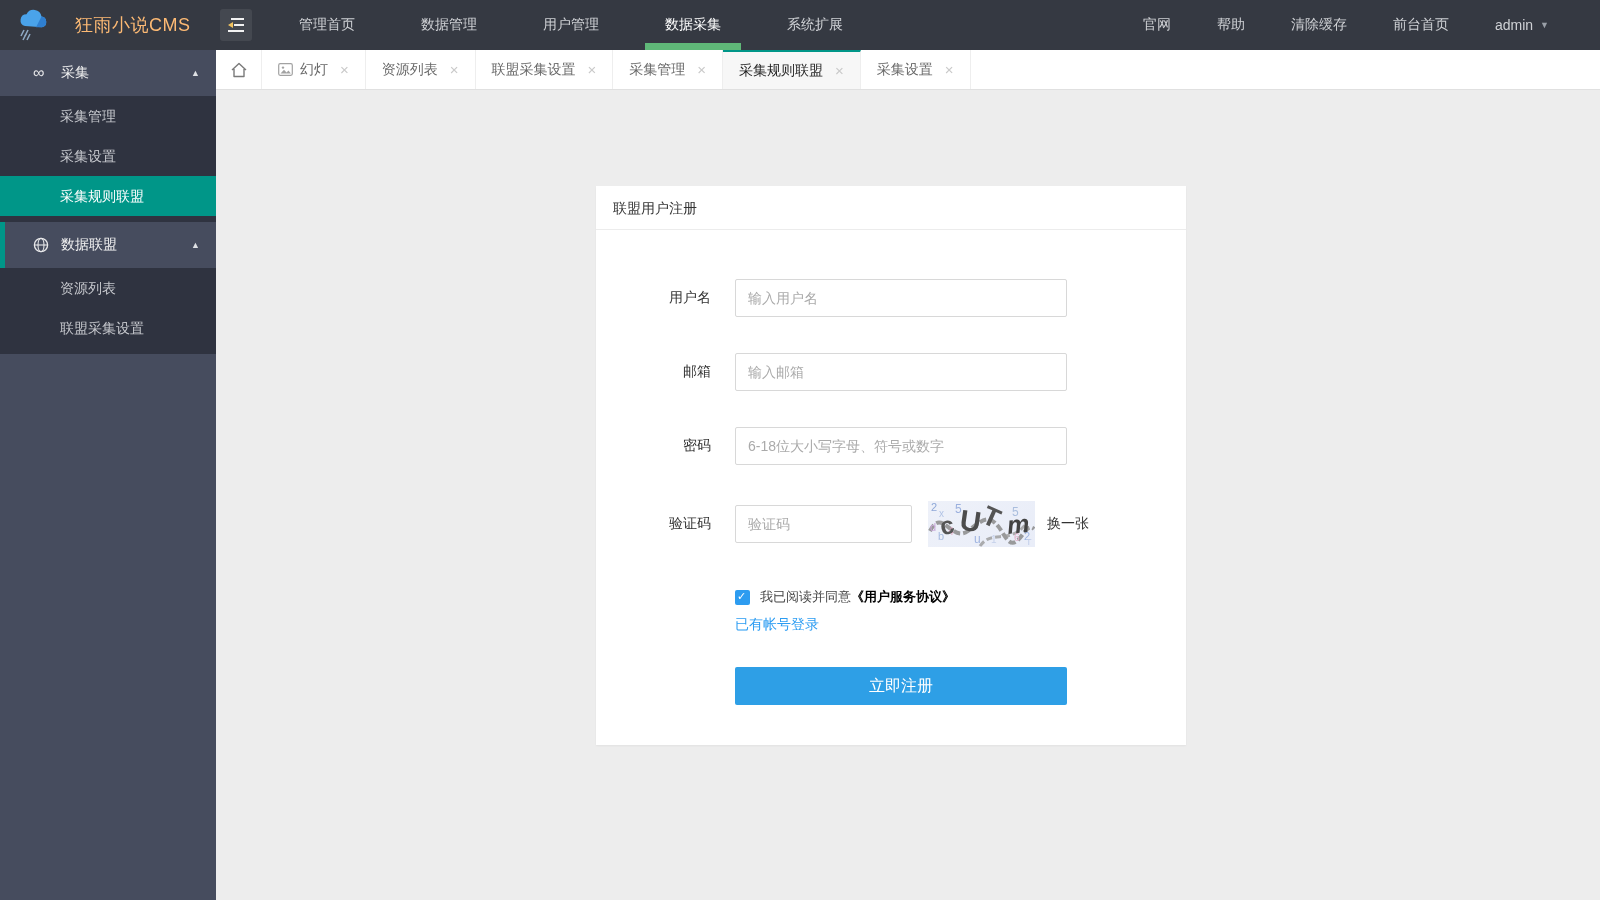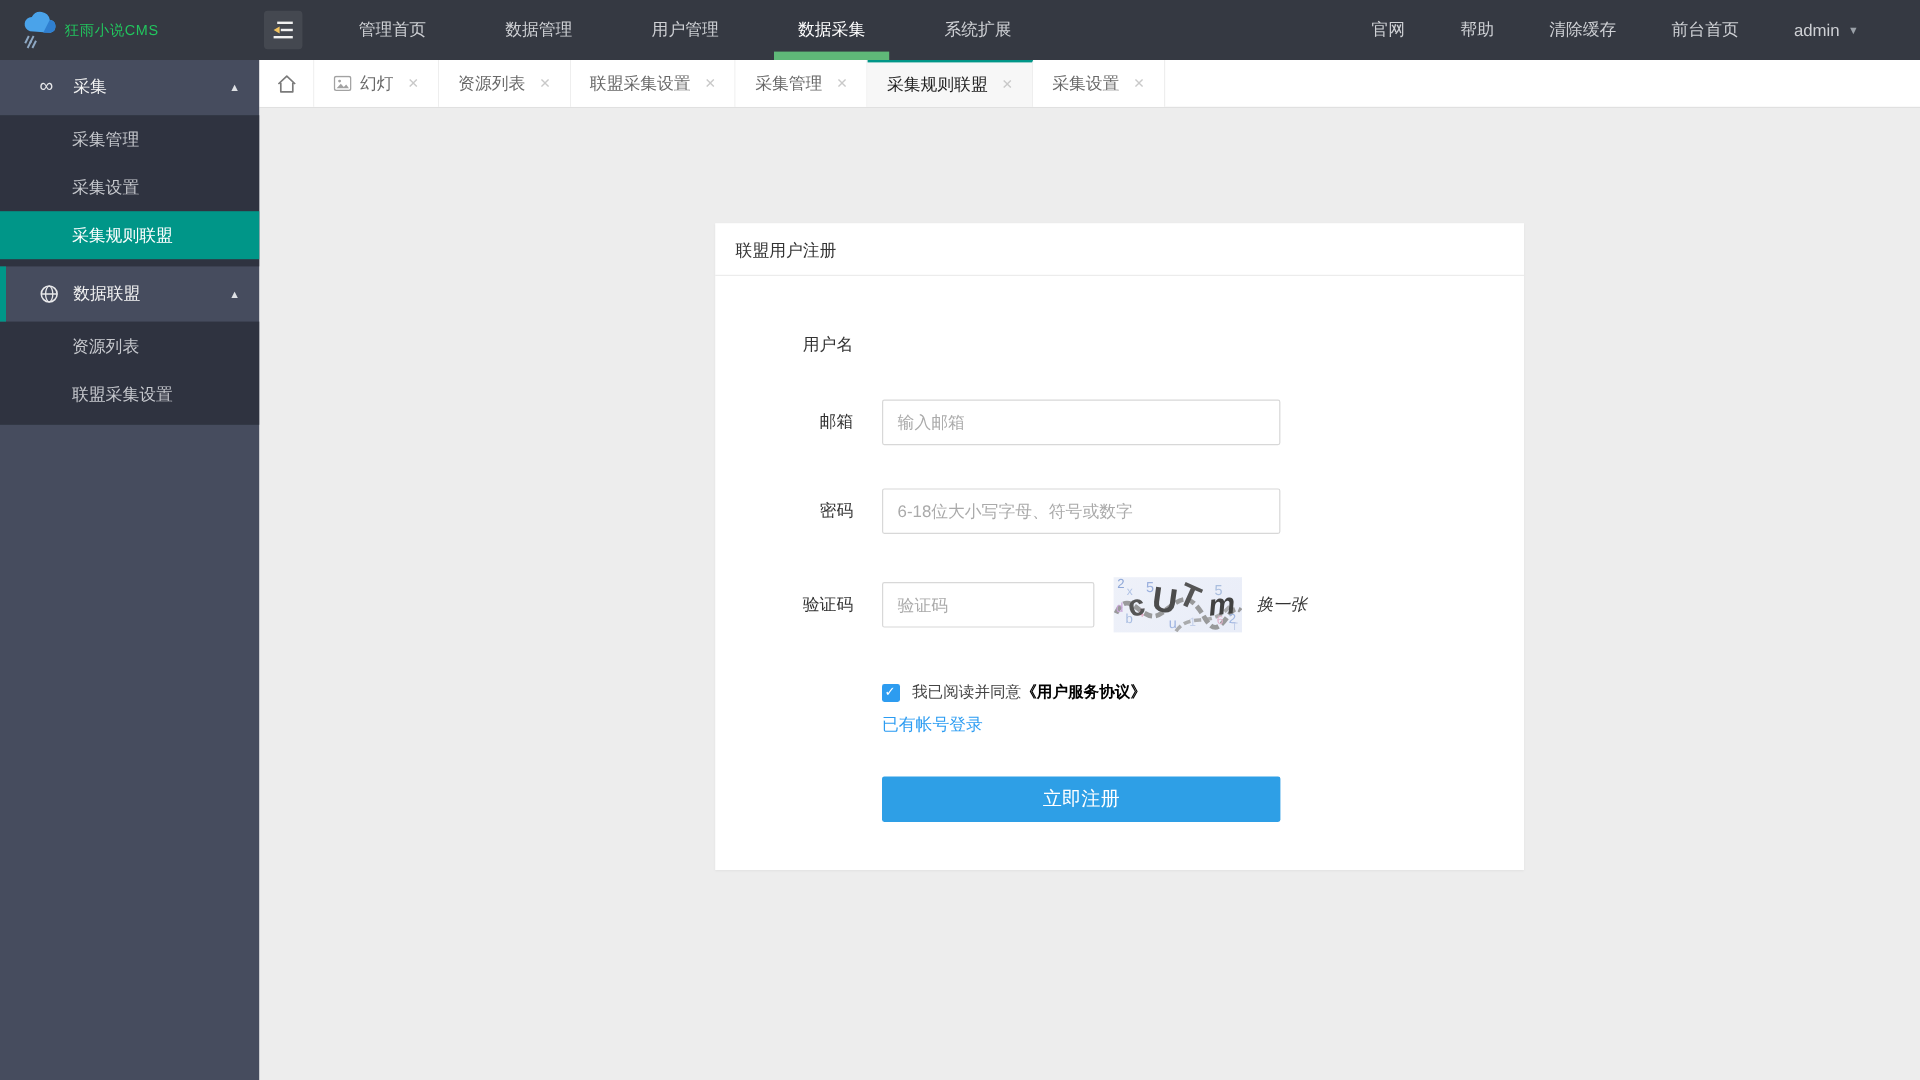--- a/index.html
+++ b/index.html
@@ -4,21 +4,21 @@
 <style>
   * { box-sizing: border-box; margin: 0; padding: 0; }
   html,body { width:1600px; height:900px; overflow:hidden; }
   body { font-family:"Liberation Sans","DejaVu Sans",sans-serif; background:#ededed; position:relative; }
   a { text-decoration:none; cursor:pointer; }
 
   
   .header { position:absolute; top:0; left:0; right:0; height:50px; background:#353942; display:flex; align-items:stretch; z-index:20; }
   .logo { width:216px; display:flex; align-items:center; padding-left:16px; }
   .logo svg { width:34px; height:34px; }
-  .logo-title { color:#22c55e; font-size:12px; margin-left:4px; letter-spacing:0.5px; }
+  .logo-title { color:#fdba74; font-size:18px; margin-left:25px; letter-spacing:0.5px; }
   .collapse-btn { width:32px; height:32px; margin:9px 14px 9px 4px; background:rgba(255,255,255,0.08); border-radius:3px; display:flex; align-items:center; justify-content:center; cursor:pointer; }
   .main-nav { display:flex; align-items:stretch; }
   .nav-item { position:relative; display:flex; align-items:center; padding:16px 20px; margin:0 13px; color:#cfd1d5; font-size:14px; }
   .nav-item.active { color:#ffffff; }
   .nav-item.active::after { content:""; position:absolute; left:0; right:0; bottom:0; height:7px; background:#5FB878; }
   .spacer { flex:1; }
   .right-nav { display:flex; align-items:stretch; padding-right:28px; }
   .right-nav .nav-item { margin:0 9px; padding:0 14px; }
   .user-caret { font-size:9px; color:#9aa0a8; margin-left:7px; }
 
@@ -36,21 +36,21 @@
   
   .tabbar { position:absolute; top:50px; left:216px; right:0; height:40px; background:#ffffff; border-bottom:1px solid #e0e0e0; display:flex; align-items:stretch; z-index:5; }
   .tab { position:relative; display:flex; align-items:center; padding:0 16px; font-size:14px; color:#696969; border-right:1px solid #eeeeee; cursor:pointer; background:#fff; }
   .tab.home { width:46px; justify-content:center; padding:0; }
   .tab .tab-ico { display:inline-flex; margin-right:7px; }
   .tab .x { margin-left:12px; color:#c9c9c9; font-size:15px; line-height:1; }
   .tab.active { background:#f7f7f7; color:#1f1f1f; border-top:2px solid #009688; }
 
   
   .content { position:absolute; top:91px; left:216px; right:0; bottom:0; overflow:auto; }
-  .card { width:674px; margin:95px 0 0 380px; background:#ffffff; box-shadow:0 1px 2px rgba(0,0,0,0.05); }
+  .card { width:590px; margin:95px 0 0 380px; background:#ffffff; box-shadow:0 1px 2px rgba(0,0,0,0.05); }
   .card-header { height:44px; line-height:44px; padding:0 17px; font-size:14px; color:#333; border-bottom:1px solid #ececec; }
   .card-body { padding:49px 0 40px 0; }
   .frow { display:flex; align-items:center; margin-bottom:36px; }
   .flabel { width:115px; text-align:right; margin-right:24px; font-size:14px; color:#333; flex:none; }
   .finput { width:332px; height:38px; border:1px solid #d8d8d8; border-radius:2px; padding:0 12px; font-size:14px; color:#333; outline:none; background:#fff; font-family:inherit; }
   .finput::placeholder { color:#aaaaaa; opacity:1; }
   .finput.captcha-input { width:177px; }
 
   .captcha-box { position:relative; width:107px; height:46px; margin-left:16px; background:linear-gradient(135deg,#eef1f9,#e9edf8); overflow:hidden; flex:none; cursor:pointer; }
   .captcha-box svg { position:absolute; left:0; top:0; }
@@ -65,21 +65,21 @@
   .nz2 { left:27px; top:1px;  color:#9bb0de; font-size:12px; }
   .nz3 { left:2px;  top:20px; color:#c9a8d8; }
   .nz4 { left:10px; top:29px; color:#a8bce0; }
   .nz5 { left:20px; top:25px; color:#e6aac4; font-size:10px; }
   .nz6 { left:46px; top:31px; color:#9fb4e0; font-size:12px; }
   .nz7 { left:63px; top:33px; color:#c4d0ea; font-size:10px; }
   .nz8 { left:84px; top:4px;  color:#aabede; font-size:12px; }
   .nz9 { left:86px; top:31px; color:#e0b0c8; font-size:10px; }
   .nz10{ left:96px; top:29px; color:#9fb6e2; }
   .nz11{ left:98px; top:36px; color:#c0cce8; font-size:9px; }
-  .refresh-link { margin-left:12px; font-size:14px; color:#333;font-style:italic; }
+  .refresh-link { margin-left:12px; font-size:14px; color:#333; }
 
   .agree-row { margin:40px 0 0 139px; display:flex; align-items:center; height:20px; }
   .checkbox { width:15px; height:15px; background:#2D9CF0; border-radius:2px; position:relative; cursor:pointer; flex:none; }
   .checkbox::after { content:"✓"; position:absolute; left:2px; top:0px; color:#fff; font-size:11px; font-weight:bold; }
   .agree-text { margin-left:10px; font-size:13px; color:#444; }
   .agree-link { font-size:13px; color:#000000;font-weight:bold; }
   .login-row { margin:8px 0 0 139px; width:332px; text-align:left; height:20px; }
   .login-link { font-size:14px; color:#2B9CF2; }
   .submit-btn { display:block; margin:32px 0 0 139px; width:332px; height:38px; background:#2E9FE6; color:#ffffff; font-size:16px; border:none; border-radius:2px; cursor:pointer; font-family:inherit; }
 </style>
@@ -200,20 +200,21 @@
   </div>
 </div>
 
 <div class="content">
   <div class="card">
     <div class="card-header">联盟用户注册</div>
     <div class="card-body">
 
       <div class="frow">
         <span class="flabel">用户名</span>
+        <input class="finput" type="text" placeholder="输入用户名" style="">
       </div>
 
       <div class="frow">
         <span class="flabel">邮箱</span>
         <input class="finput" type="text" placeholder="输入邮箱" style="">
       </div>
 
       <div class="frow">
         <span class="flabel">密码</span>
         <input class="finput" type="text" placeholder="6-18位大小写字母、符号或数字" style="">

